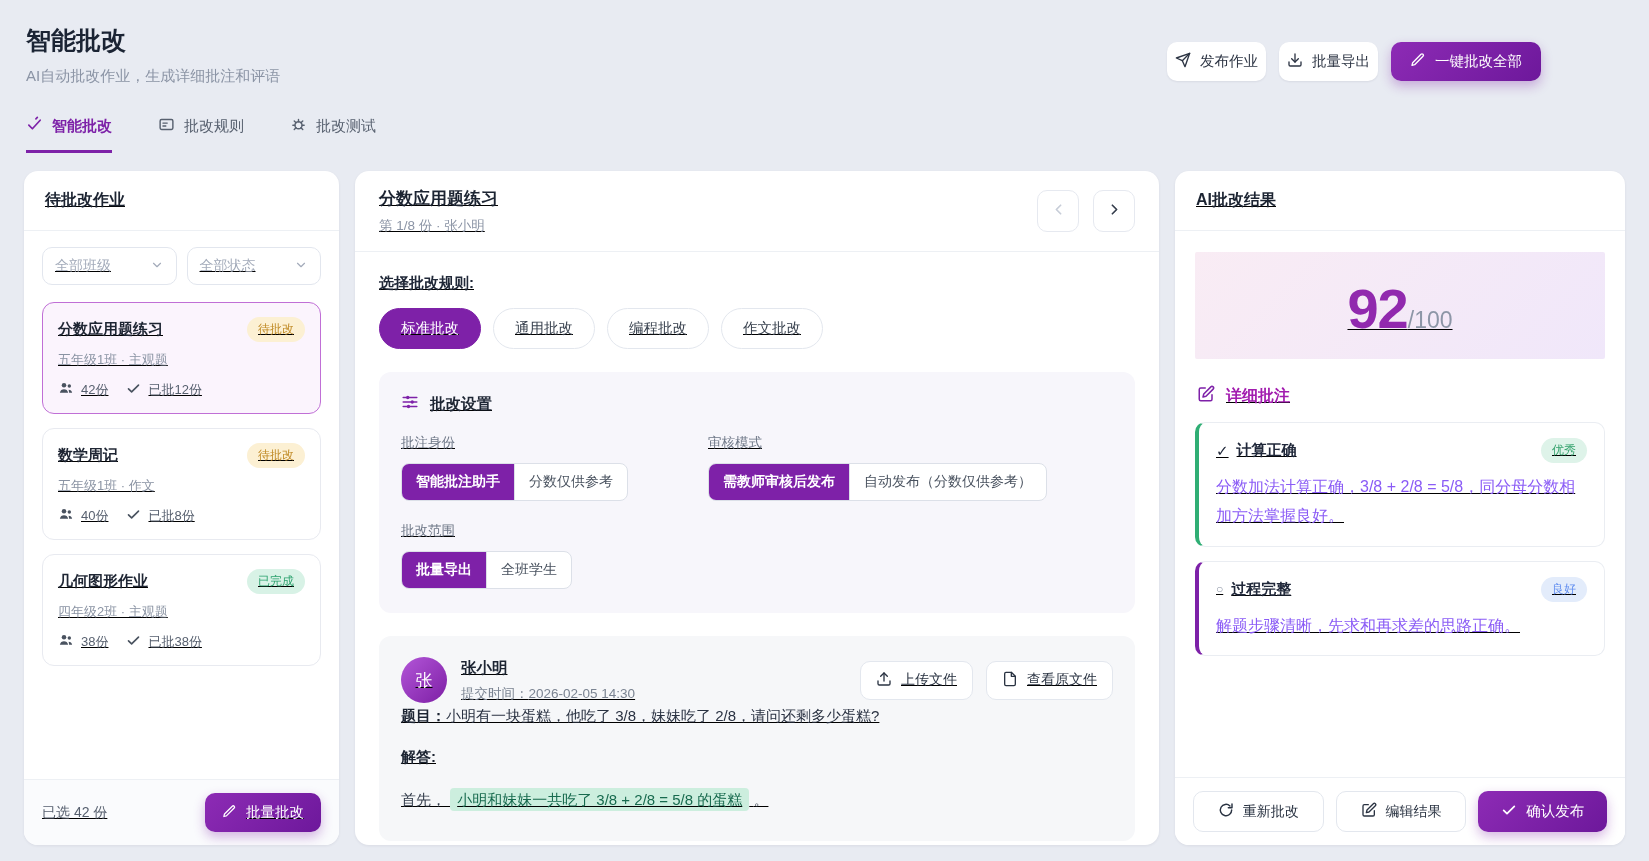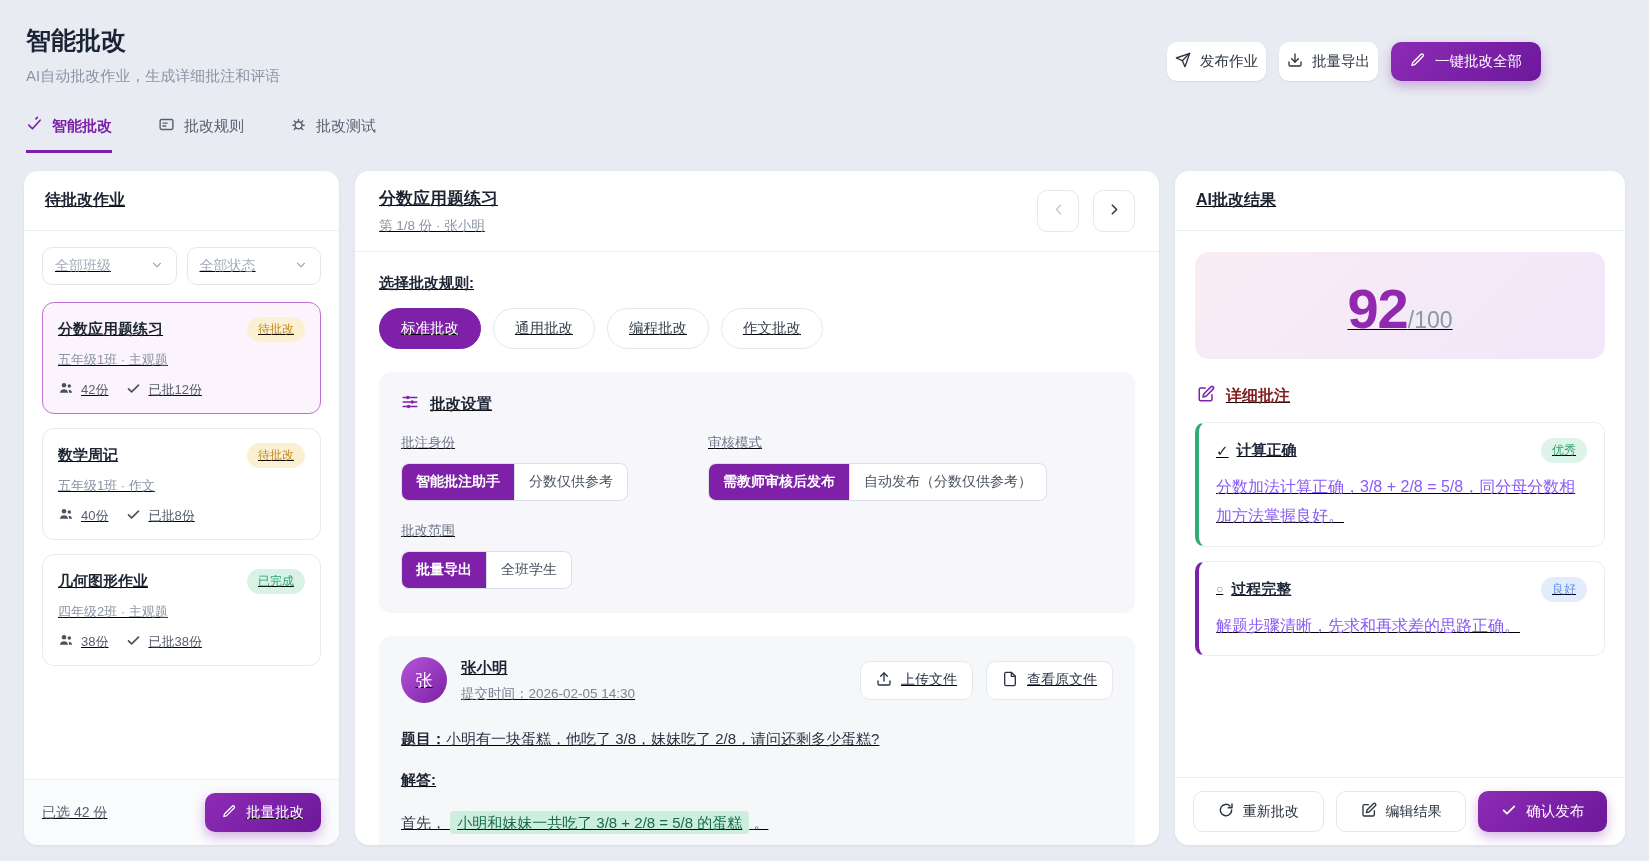--- a/index.html
+++ b/index.html
@@ -76,37 +76,37 @@
   .segment.active { background:#7e21a8; color:#fff; font-weight:bold; }
   .field-scope { margin-top:21px; }
   .submission-box { margin-top:23px; background:#f6f7f9; border-radius:12px; padding:21px 22px 26px; }
   .submission-top { display:flex; justify-content:space-between; align-items:center; }
   .student { display:flex; gap:14px; align-items:center; }
   .avatar { width:46px; height:46px; border-radius:50%; background:linear-gradient(135deg,#b356d8,#7d1fa5); color:#fff; font-size:17px; display:flex; align-items:center; justify-content:center; flex:none; }
   .student-name { font-size:15.5px; font-weight:bold; color:#1d2533; }
   .submit-time { margin-top:6px; font-size:13.5px; color:#7b8492; }
   .sub-actions { display:flex; gap:13px; }
   .btn-outline { background:#fff; border:1.5px solid #e3e7ee; border-radius:10px; padding:9px 15px; display:inline-flex; gap:9px; align-items:center; justify-content:center; font-size:14px; color:#2a3342; cursor:pointer; }
-  .q-line { margin-top:23px; font-size:15px; color:#2a3242; line-height:1.75; }
+  .q-line { font-size:15px; color:#2a3242; line-height:1.75; }
   .q-label { font-weight:bold; color:#1c2432; }
   .a-label { margin-top:19px; font-weight:bold; font-size:15px; color:#1c2432; }
   .work-line { margin-top:19px; font-size:15px; color:#323b4a; line-height:1.9; }
   .hl-green { background:#cceede; color:#176a4e; padding:3px 7px; border-radius:4px; }
 
   
   .result-body { flex:1; padding:21px 20px 10px; }
-  .score-card { background:linear-gradient(135deg,#f9ecf4,#f0e7fa); border-radius:14px; padding:24px 1px 18px; }
+  .score-card { background:linear-gradient(135deg,#f9ecf4,#f0e7fa); border-radius:2px; padding:24px 1px 18px; }
   .score-line { text-align:center; }
   .score-value { font-size:56px; font-weight:bold; color:#9129ae; letter-spacing:-1px; }
   .score-total { font-size:23px; color:#8d96a7; }
   .dims { display:grid; grid-template-columns:1fr 1fr; gap:13px; margin-top:21px; }
   .dim { background:#fff; border-radius:10px; padding:15px 10px; text-align:center; }
   .dim-value { font-size:19px; font-weight:bold; color:#8d24ab; }
   .dim-label { margin-top:8px; font-size:12.5px; color:#7b8494; }
-  .annos-head { display:flex; gap:11px; align-items:center; margin:26px 2px 15px; font-size:16px; font-weight:bold; color:#7f1d1d; }
+  .annos-head { display:flex; gap:11px; align-items:center; margin:26px 2px 15px; font-size:16px; font-weight:bold; color:#a21caf; }
   .annos-head svg { color:#7e21a8; }
   .anno { border:1px solid #eaedf2; border-left:4px solid #2fae74; border-radius:10px; padding:15px 17px; margin-bottom:14px; background:#fff; }
   .anno.ok { border-left-color:#7d21a8; }
   .anno-top { display:flex; justify-content:space-between; align-items:center; }
   .anno-title { font-size:15px; font-weight:bold; color:#20283a; display:flex; gap:8px; align-items:center; }
   .anno-marker.circle { color:#8a93a3; font-size:12px; }
   .badge.excellent { background:#def3e9; color:#35a26d; }
   .badge.goodb { background:#e3ecfb; color:#6490f0; }
   .anno-text { margin-top:10px; font-size:16px; color:#8b5cf6; line-height:1.8; }
   .result-footer { position:absolute; left:0; right:0; bottom:0; background:#fff; border-top:1px solid #edf0f4; padding:13px 18px; display:flex; gap:12px; z-index:2; }

